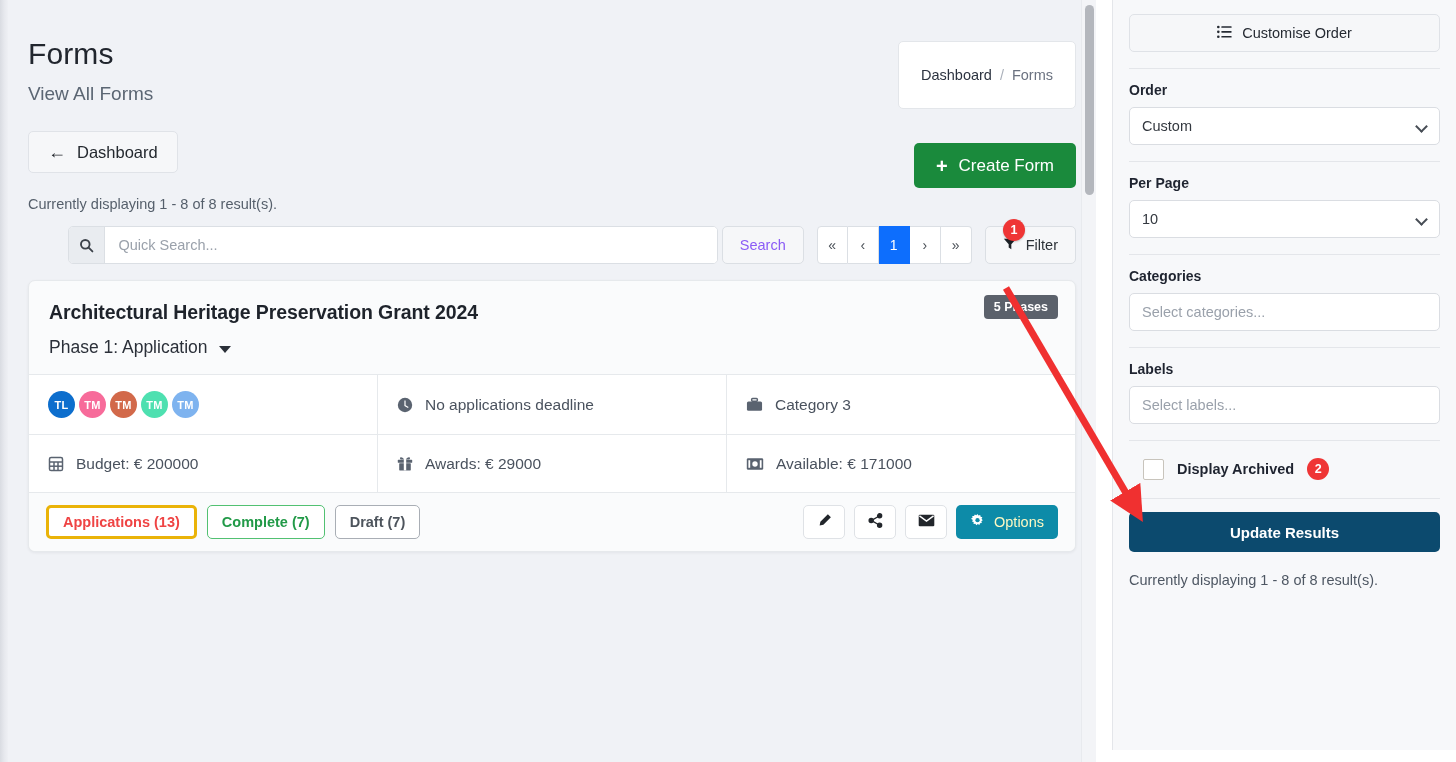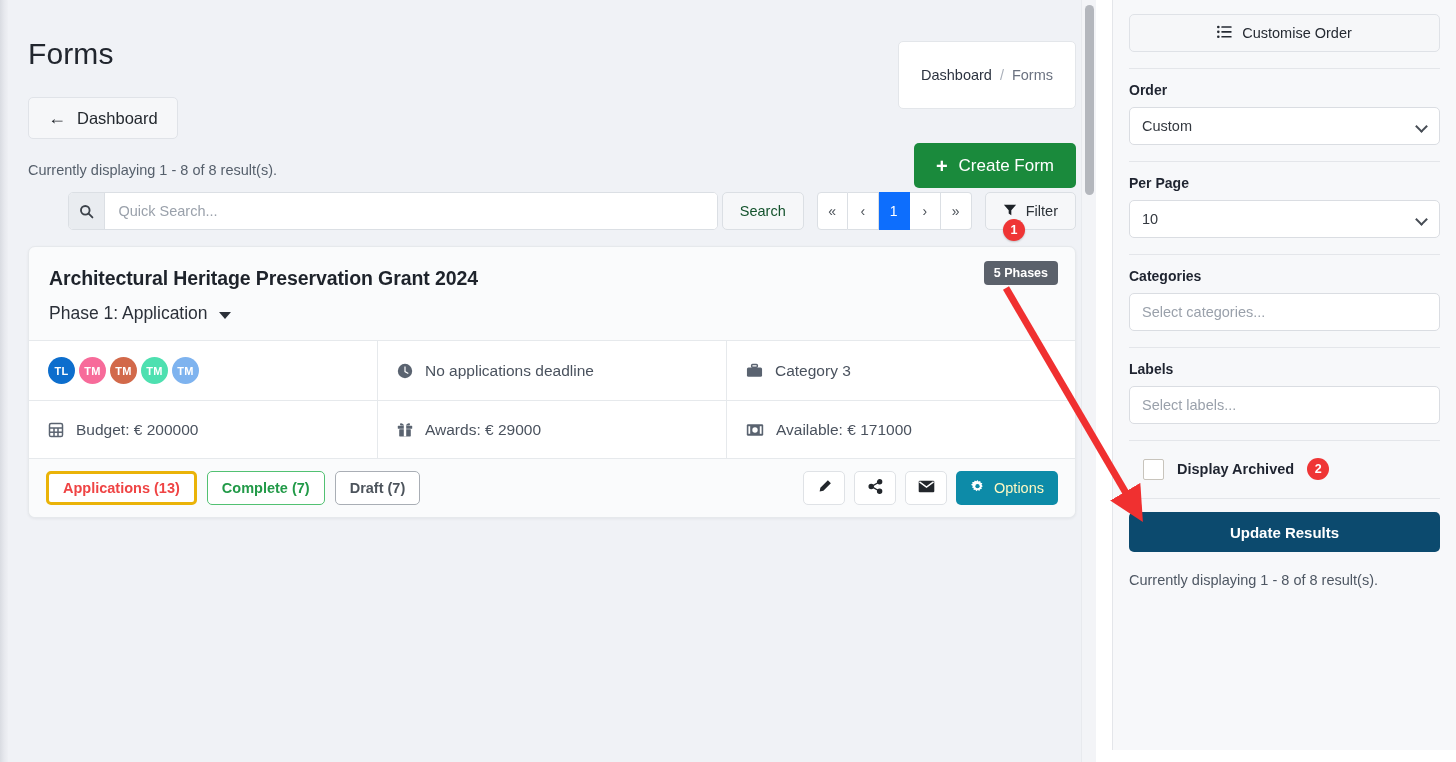--- a/index.html
+++ b/index.html
@@ -87,21 +87,21 @@
   }
   .search-input {
     width: 686px; border: none; outline: none; padding: 0 13px;
     font-size: 14.5px; color: #33383f; font-family: "Liberation Sans", sans-serif;
     background: #fff;
   }
   .search-input::placeholder { color: #9aa1ab; }
   .btn-search {
     margin-left: 4px; height: 38px; padding: 0 17px;
     background: #f6f7f9; border: 1px solid #dbdfe4; border-radius: 5px;
-    font-size: 14.5px; color: #14532d; cursor: pointer;
+    font-size: 14.5px; color: #8b5cf6; cursor: pointer;
     font-family: "Liberation Sans", sans-serif;
   }
   .pager { margin-left: 13px; display: flex; }
   .pg {
     min-width: 31px; height: 38px; padding: 0 8px;
     display: flex; align-items: center; justify-content: center;
     background: #fff; border: 1px solid #dbdfe4; border-left: none;
     font-size: 14px; color: #4a5057; cursor: pointer;
   }
   .pg:first-child { border-left: 1px solid #dbdfe4; border-radius: 4px 0 0 4px; }
@@ -268,20 +268,21 @@
 </head>
 <body>
 
 <div id="root">
 
   <div class="gutter"></div>
 
   <div class="main">
 
     <h1 class="page-title">Forms</h1>
+    <div class="page-subtitle">View All Forms</div>
 
     <div class="breadcrumb-box">
       <span class="bc-link">Dashboard</span>
       <span class="bc-sep">/</span>
       <span class="bc-current">Forms</span>
     </div>
 
     <button class="btn-dashboard">
       <span class="arrow">←</span>
       <span>Dashboard</span>

